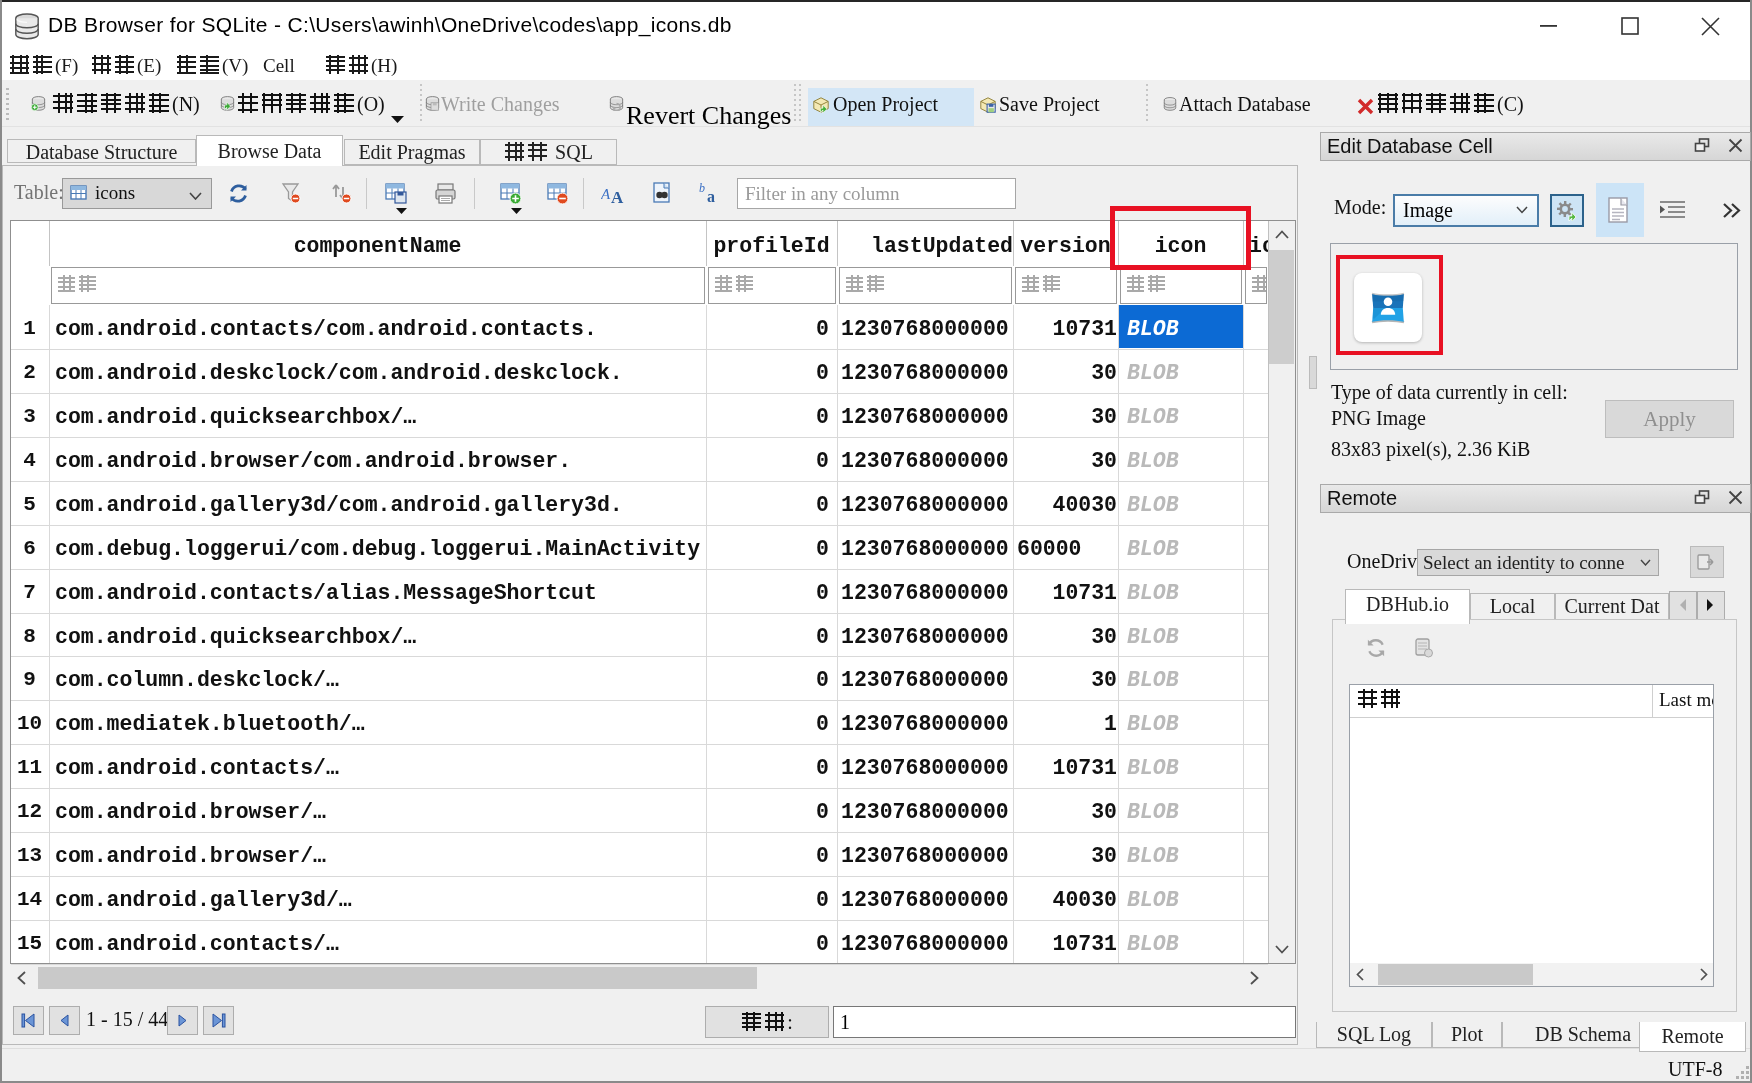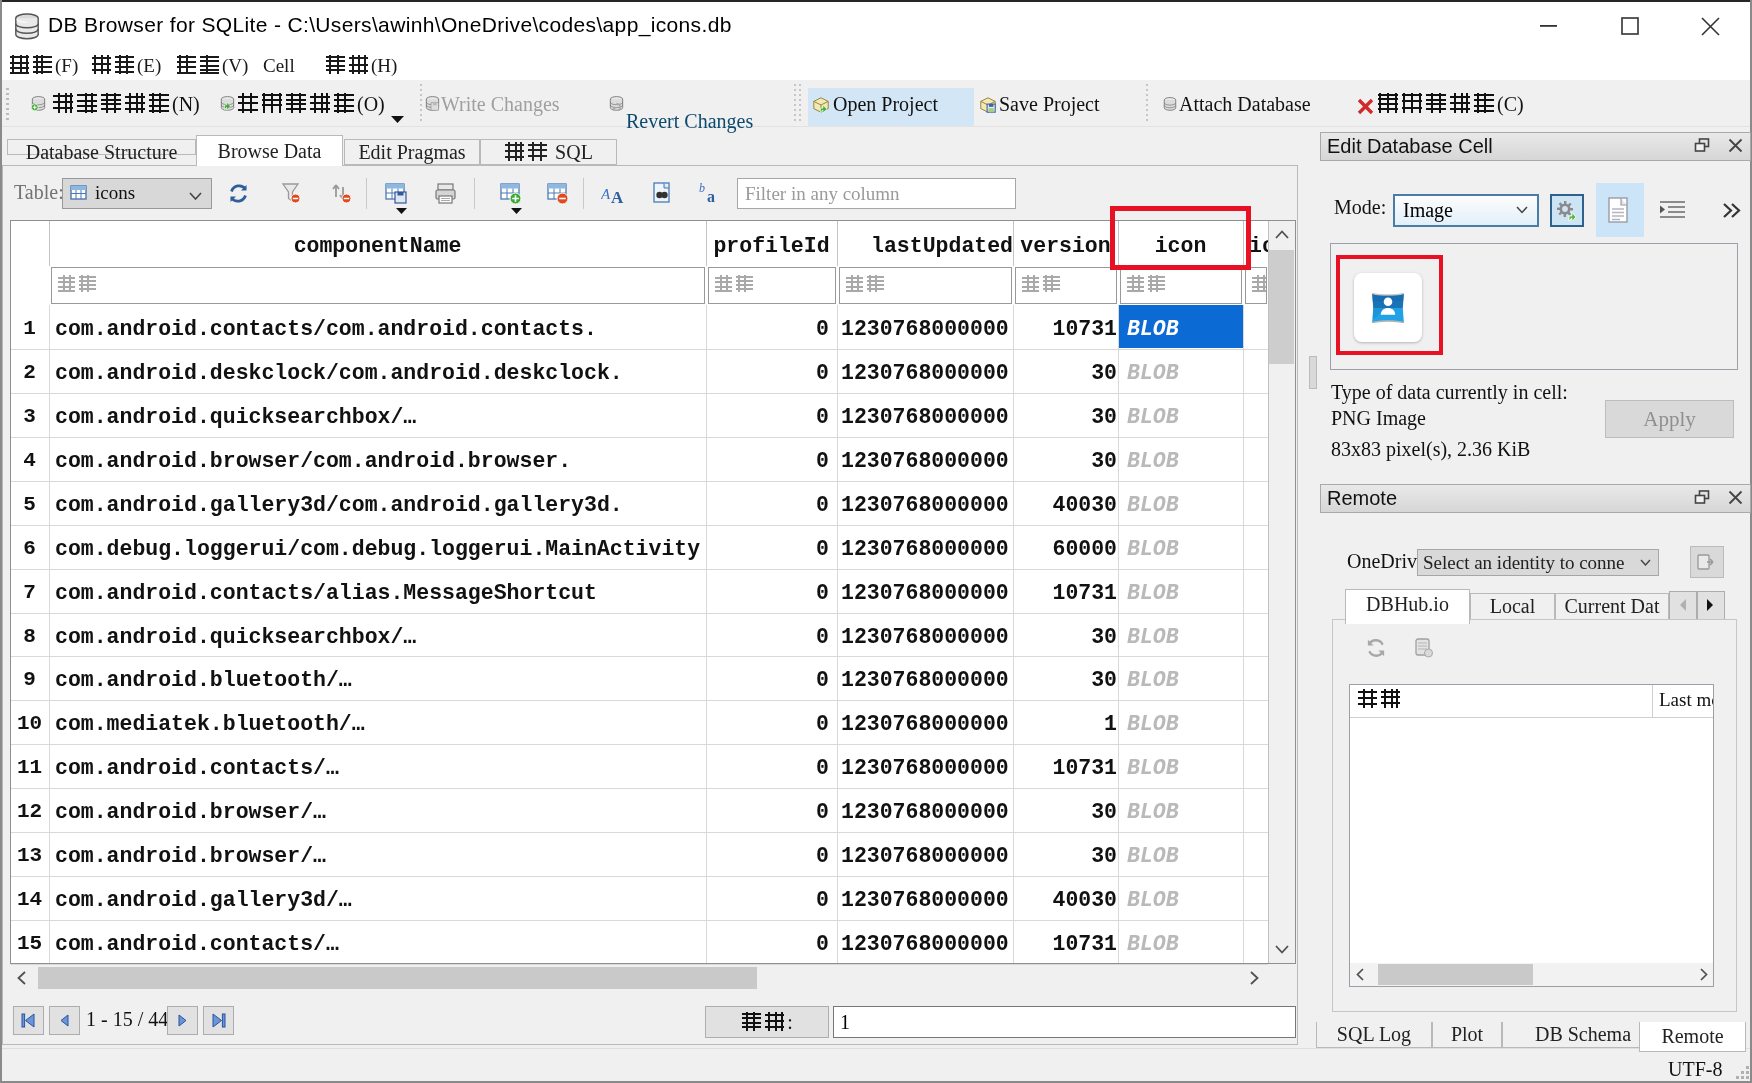--- a/index.html
+++ b/index.html
@@ -95,21 +95,21 @@
     <rect x="10.5" y="9" width="5" height="3.5" fill="#bbb"></rect>
   </svg>
 <div class="abs" style="left:441px;top:93px;font-size:20px;color:#9f9f9f">Write Changes</div>
 <svg class="abs" style="left:609px;top:96px;z-index:3" width="15" height="15" viewBox="0 0 20 20">
     <ellipse cx="10" cy="4.2" rx="8.2" ry="3.4" fill="#e8e8e8" stroke="#777" stroke-width="1.2"></ellipse>
     <path d="M1.8 4.2v11.4c0 1.9 3.7 3.4 8.2 3.4s8.2-1.5 8.2-3.4V4.2" fill="#dcdcdc" stroke="#777" stroke-width="1.2"></path>
     <path d="M1.8 8.2c0 1.9 3.7 3.4 8.2 3.4s8.2-1.5 8.2-3.4M1.8 12c0 1.9 3.7 3.4 8.2 3.4s8.2-1.5 8.2-3.4" fill="none" stroke="#777" stroke-width="1"></path>
     <path d="M10 10a5 5 0 1 1-4 8" fill="none" stroke="#aaa" stroke-width="2"></path>
     <path d="M4 14l2 4 4-2z" fill="#aaa"></path>
   </svg>
-<div class="abs" style="left:626px;top:110px;font-size:20px;color:#0c4a6e">Revert Changes</div>
+<div class="abs" style="left:626px;top:101px;font-size:26px;color:#000000">Revert Changes</div>
 <div class="abs" style="left:794px;top:84px;width:2px;height:38px;background-image:repeating-linear-gradient(#c6c6c6 0 2px,transparent 2px 5px)"></div>
 <div class="abs" style="left:799px;top:84px;width:2px;height:38px;background-image:repeating-linear-gradient(#c6c6c6 0 2px,transparent 2px 5px)"></div>
 <div class="abs" style="left:808px;top:88px;width:166px;height:38px;background:#d3e6f6"></div>
 <svg class="abs" style="left:812px;top:96px;z-index:3" width="18" height="18" viewBox="0 0 20 20">
     <path d="M2 6l8-4 8 4v8l-8 4-8-4z" fill="#f4e9b4" stroke="#8a7a30" stroke-width="1"></path>
     <path d="M2 6l8 4 8-4M10 10v8" fill="none" stroke="#8a7a30" stroke-width="1"></path>
     <path d="M9 11h5v2.6h3.4L13 18l-4.4-4.4H12z" fill="#42b035" stroke="#fff" stroke-width=".7" transform="rotate(-90 13 14.5)"></path>
   </svg>
 <div class="abs" style="left:833px;top:93px;font-size:20px;color:#111">Open Project</div>
 <svg class="abs" style="left:979px;top:96px;z-index:3" width="18" height="18" viewBox="0 0 20 20">
@@ -124,21 +124,21 @@
 <svg class="abs" style="left:1163px;top:97px;z-index:3" width="14" height="14" viewBox="0 0 20 20">
     <ellipse cx="10" cy="4.2" rx="8.2" ry="3.4" fill="#e8e8e8" stroke="#777" stroke-width="1.2"></ellipse>
     <path d="M1.8 4.2v11.4c0 1.9 3.7 3.4 8.2 3.4s8.2-1.5 8.2-3.4V4.2" fill="#dcdcdc" stroke="#777" stroke-width="1.2"></path>
     <path d="M1.8 8.2c0 1.9 3.7 3.4 8.2 3.4s8.2-1.5 8.2-3.4M1.8 12c0 1.9 3.7 3.4 8.2 3.4s8.2-1.5 8.2-3.4" fill="none" stroke="#777" stroke-width="1"></path>
   </svg>
 <div class="abs" style="left:1179px;top:93px;font-size:20px;color:#111">Attach Database</div>
 <svg class="abs" style="left:1357px;top:98px;z-index:3" width="17" height="17" viewBox="0 0 17 17">
     <path d="M2 2l13 13M15 2L2 15" stroke="#d22a2a" stroke-width="3.4"></path>
   </svg>
 <div class="abs" style="left:1377px;top:93px;font-size:20px;color:#111"><i class="k k15" style="width:20px;height:20px"></i><i class="k k16" style="width:20px;height:20px"></i><i class="k k10" style="width:20px;height:20px"></i><i class="k k11" style="width:20px;height:20px"></i><i class="k k12" style="width:20px;height:20px"></i>(C)</div>
-<div class="tab" style="left:7px;top:139px;width:189px;height:16px;line-height:25px">Database Structure</div>
+<div class="tab" style="left:7px;top:139px;width:189px;height:24px;line-height:25px">Database Structure</div>
 <div class="tab atab" style="left:196px;top:135px;width:147px;height:31px;border-bottom:none;line-height:30px;z-index:3">Browse Data</div>
 <div class="tab" style="left:344px;top:139px;width:136px;height:26px;line-height:25px">Edit Pragmas</div>
 <div class="tab" style="left:480px;top:139px;width:137px;height:26px;line-height:25px"><i class="k k17" style="width:19px;height:19px"></i><i class="k k18" style="width:19px;height:19px"></i> SQL</div>
 <div class="abs" style="left:2px;top:165px;width:1296px;height:880px;border:1px solid #b9b9b9;background:#f0f0f0"></div>
 <div class="abs" style="left:14px;top:181px;font-size:20px;color:#737373">Table:</div>
 <div class="abs" style="left:62px;top:178px;width:150px;height:31px;background:#d8d8d8;border:1px solid #999"></div>
 <svg class="abs" style="left:70px;top:185px;z-index:3" width="17" height="17" viewBox="0 0 17 17">
     <rect x="1" y="1" width="15" height="13" fill="#fff" stroke="#4a7ab5" stroke-width="1.4"></rect>
     <rect x="1" y="1" width="15" height="4" fill="#8fb8e0"></rect>
     <path d="M1 8.5h15M6 5v9M11 5v9" stroke="#4a7ab5" stroke-width="1"></path>
@@ -269,39 +269,39 @@
 <div class="cell" style="left:55px;top:493px;z-index:2">com.android.gallery3d/com.android.gallery3d.</div>
 <div class="cell" style="left:710px;top:493px;width:119px;text-align:right;z-index:2">0</div>
 <div class="cell" style="left:841px;top:493px;width:167px;text-align:right;z-index:2">1230768000000</div>
 <div class="cell" style="left:1017px;top:493px;width:100px;text-align:right;z-index:2">40030</div>
 <div class="cell blob" style="left:1127px;top:493px;z-index:2">BLOB</div>
 <div class="hline" style="left:11px;top:525px;width:1257px;z-index:2"></div>
 <div class="cell" style="left:10px;top:537px;width:39px;text-align:center;font-weight:bold;font-size:21px;z-index:2">6</div>
 <div class="cell" style="left:55px;top:537px;z-index:2">com.debug.loggerui/com.debug.loggerui.MainActivity</div>
 <div class="cell" style="left:710px;top:537px;width:119px;text-align:right;z-index:2">0</div>
 <div class="cell" style="left:841px;top:537px;width:167px;text-align:right;z-index:2">1230768000000</div>
-<div class="cell" style="left:1017px;top:537px;width:100px;text-align:right;z-index:2">60000</div>
+<div class="cell" style="left:1017px;top:537px;width:100px;text-align:left;z-index:2">60000</div>
 <div class="cell blob" style="left:1127px;top:537px;z-index:2">BLOB</div>
 <div class="hline" style="left:11px;top:569px;width:1257px;z-index:2"></div>
 <div class="cell" style="left:10px;top:581px;width:39px;text-align:center;font-weight:bold;font-size:21px;z-index:2">7</div>
 <div class="cell" style="left:55px;top:581px;z-index:2">com.android.contacts/alias.MessageShortcut</div>
 <div class="cell" style="left:710px;top:581px;width:119px;text-align:right;z-index:2">0</div>
 <div class="cell" style="left:841px;top:581px;width:167px;text-align:right;z-index:2">1230768000000</div>
 <div class="cell" style="left:1017px;top:581px;width:100px;text-align:right;z-index:2">10731</div>
 <div class="cell blob" style="left:1127px;top:581px;z-index:2">BLOB</div>
 <div class="hline" style="left:11px;top:613px;width:1257px;z-index:2"></div>
 <div class="cell" style="left:10px;top:625px;width:39px;text-align:center;font-weight:bold;font-size:21px;z-index:2">8</div>
 <div class="cell" style="left:55px;top:625px;z-index:2">com.android.quicksearchbox/…</div>
 <div class="cell" style="left:710px;top:625px;width:119px;text-align:right;z-index:2">0</div>
 <div class="cell" style="left:841px;top:625px;width:167px;text-align:right;z-index:2">1230768000000</div>
 <div class="cell" style="left:1017px;top:625px;width:100px;text-align:right;z-index:2">30</div>
 <div class="cell blob" style="left:1127px;top:625px;z-index:2">BLOB</div>
 <div class="hline" style="left:11px;top:656px;width:1257px;z-index:2"></div>
 <div class="cell" style="left:10px;top:668px;width:39px;text-align:center;font-weight:bold;font-size:21px;z-index:2">9</div>
-<div class="cell" style="left:55px;top:668px;z-index:2">com.android.bluetooth/…</div>
+<div class="cell" style="left:55px;top:668px;z-index:2">com.column.deskclock/…</div>
 <div class="cell" style="left:710px;top:668px;width:119px;text-align:right;z-index:2">0</div>
 <div class="cell" style="left:841px;top:668px;width:167px;text-align:right;z-index:2">1230768000000</div>
 <div class="cell" style="left:1017px;top:668px;width:100px;text-align:right;z-index:2">30</div>
 <div class="cell blob" style="left:1127px;top:668px;z-index:2">BLOB</div>
 <div class="hline" style="left:11px;top:700px;width:1257px;z-index:2"></div>
 <div class="cell" style="left:10px;top:712px;width:39px;text-align:center;font-weight:bold;font-size:21px;z-index:2">10</div>
 <div class="cell" style="left:55px;top:712px;z-index:2">com.mediatek.bluetooth/…</div>
 <div class="cell" style="left:710px;top:712px;width:119px;text-align:right;z-index:2">0</div>
 <div class="cell" style="left:841px;top:712px;width:167px;text-align:right;z-index:2">1230768000000</div>
 <div class="cell" style="left:1017px;top:712px;width:100px;text-align:right;z-index:2">1</div>

